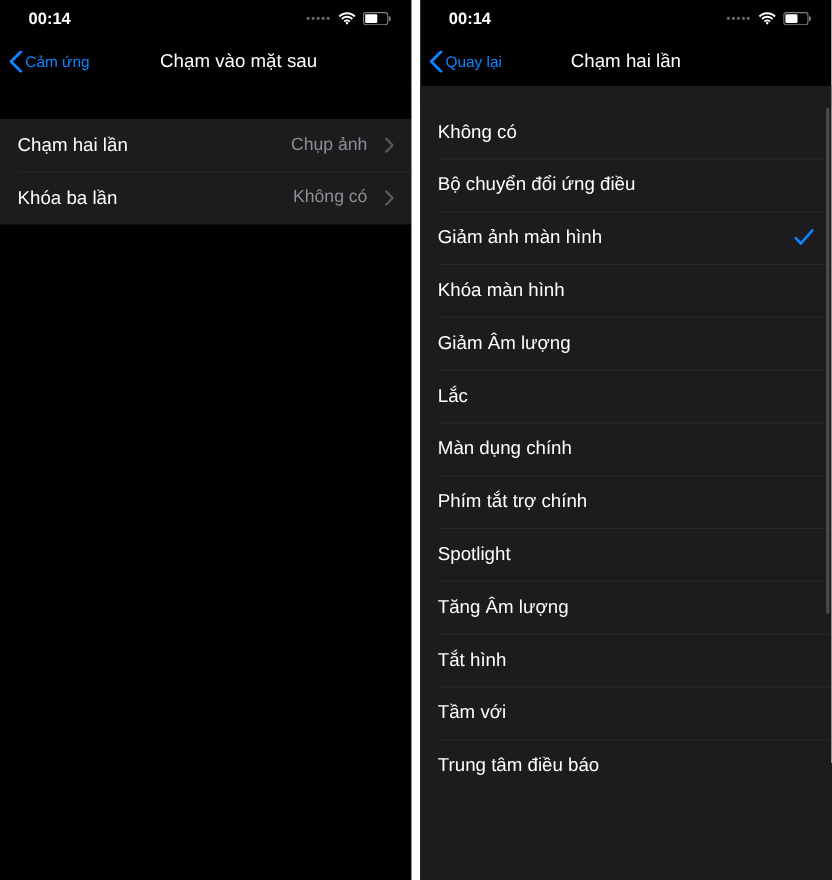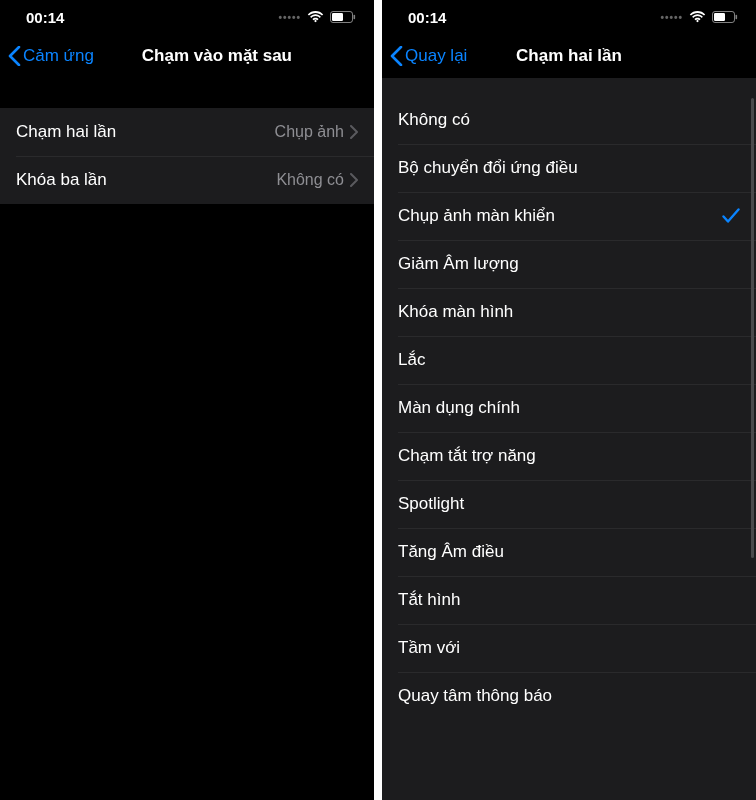--- a/index.html
+++ b/index.html
@@ -41,30 +41,30 @@
     height: 44px;
     display: flex;
     align-items: center;
     position: relative;
     padding: 0 8px;
   }
   .back-btn {
     display: flex;
     align-items: center;
     color: #0a84ff;
-    font-size: 17px;
+    font-size: 14px;
     gap: 2px;
   }
   .back-chevron { display:inline-flex; }
   .nav-title {
     position: absolute;
     left: 50%;
     transform: translateX(-50%);
     font-size: 17px;
-    font-weight: 700;
+    font-weight: 400;
     color: #fff;
     white-space: nowrap;
     text-align: center;
   }
   .nav-title.shifted { left: 58%; }
   .content {
     flex: 1;
     overflow: hidden;
     position: relative;
   }
@@ -80,21 +80,21 @@
     font-size: 17px;
     position: relative;
   }
   .row + .row::before {
     content:"";
     position:absolute;
     top:0; left:16px; right:0;
     height:1px; background:#2a2a2c;
   }
   .row-label { flex:1; color:#fff; }
-  .row-value { color:#8e8e93; font-size:16px; margin-right:6px;}
+  .row-value { color:#8e8e93; font-size:16px; margin-right:16px;}
   .row-chevron { color:#5a5a5e; display:inline-flex;}
   .check { display:inline-flex; }
   .option-row {
     display:flex;
     align-items:center;
     padding:0 16px;
     height:48px;
     font-size:17px;
     position: relative;
   }
@@ -214,54 +214,54 @@
     <div class="scroll-area">
       <div class="spacer-top2"></div>
       <div id="options-container">
           <div class="option-row">
             <span class="option-label">Không có</span>
           </div>
           <div class="option-row">
             <span class="option-label">Bộ chuyển đổi ứng điều</span>
           </div>
           <div class="option-row">
-            <span class="option-label">Chụp ảnh màn khiển</span>
+            <span class="option-label">Giảm ảnh màn hình</span>
             <span class="check">
               <svg width="18" height="16" viewBox="0 0 18 16">
                 <path d="M1.5 8.5l4.5 5L16.5 1.5" stroke="#0a84ff" stroke-width="2.4" fill="none" stroke-linecap="round" stroke-linejoin="round"></path>
               </svg>
             </span>
           </div>
           <div class="option-row">
+            <span class="option-label">Khóa màn hình</span>
+          </div>
+          <div class="option-row">
             <span class="option-label">Giảm Âm lượng</span>
           </div>
           <div class="option-row">
-            <span class="option-label">Khóa màn hình</span>
-          </div>
-          <div class="option-row">
             <span class="option-label">Lắc</span>
           </div>
           <div class="option-row">
             <span class="option-label">Màn dụng chính</span>
           </div>
           <div class="option-row">
-            <span class="option-label">Chạm tắt trợ năng</span>
+            <span class="option-label">Phím tắt trợ chính</span>
           </div>
           <div class="option-row">
             <span class="option-label">Spotlight</span>
           </div>
           <div class="option-row">
-            <span class="option-label">Tăng Âm điều</span>
+            <span class="option-label">Tăng Âm lượng</span>
           </div>
           <div class="option-row">
             <span class="option-label">Tắt hình</span>
           </div>
           <div class="option-row">
             <span class="option-label">Tầm với</span>
           </div>
           <div class="option-row">
-            <span class="option-label">Quay tâm thông báo</span>
+            <span class="option-label">Trung tâm điều báo</span>
           </div>
         </div>
       <div class="scroll-indicator"></div>
     </div>
   </div>
 </div>
 
 </body></html>

